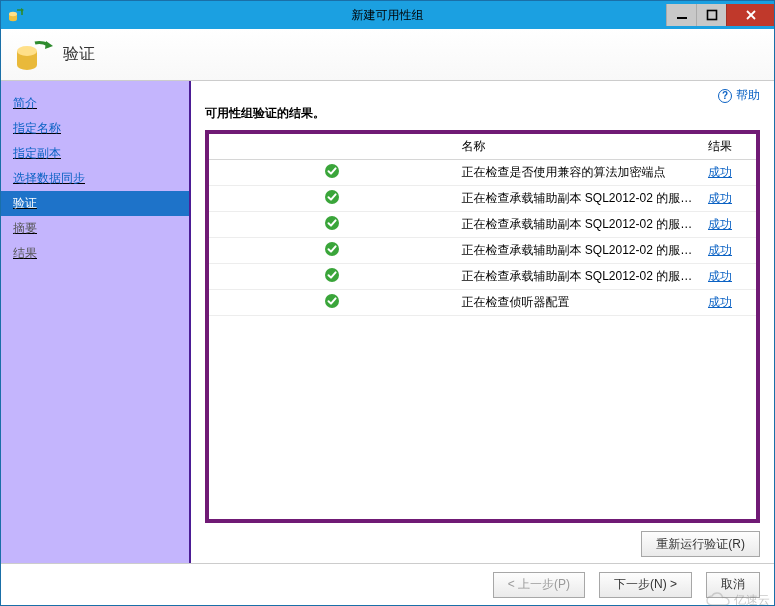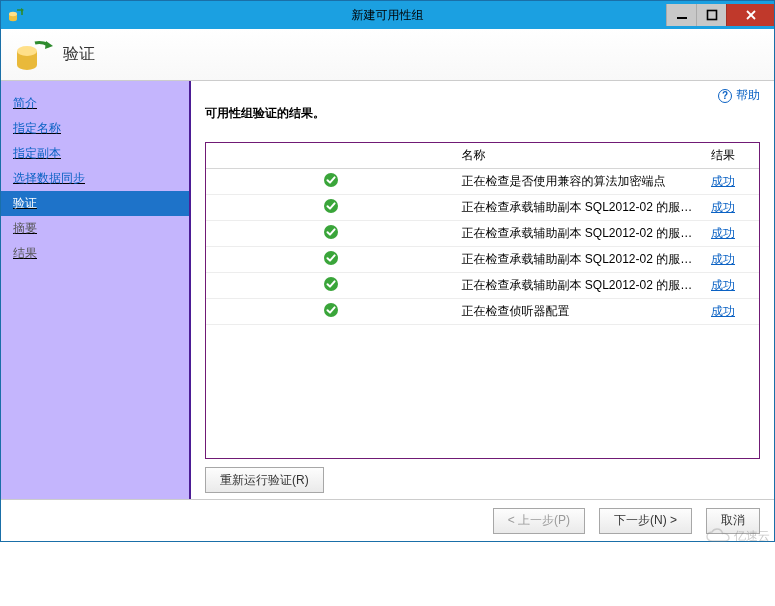--- a/index.html
+++ b/index.html
@@ -1,47 +1,47 @@
 <!DOCTYPE html>
 <html><head>
   <meta charset="utf-8">
   <style>
     * { box-sizing: border-box; margin: 0; padding: 0; }
     body { font-family: "Microsoft YaHei", "Segoe UI", sans-serif; font-size: 12px; background: #fff; overflow: hidden; }
-    .window { width: 775px; height: 542px; display: flex; flex-direction: column; border: 1px solid #1a6fa8; background: #fff; }
+    .window { width: 775px; height: 606px; display: flex; flex-direction: column; border: 1px solid #1a6fa8; background: #fff; }
     .titlebar { height: 28px; background: #1ba0e1; display: flex; align-items: center; position: relative; }
     .titlebar .app-icon { width: 22px; height: 22px; margin-left: 4px; display:flex; align-items:center; justify-content:center;}
     .titlebar .title { position:absolute; left:0; right:0; text-align:center; color:#000; font-size:12px; pointer-events:none;}
     .win-controls { margin-left:auto; display:flex; height:22px; margin-right:0; }
     .win-btn { width:30px; height:22px; display:flex; align-items:center; justify-content:center; border-left:1px solid rgba(0,0,0,.15); background: #d6d6d6; }
     .win-btn.min, .win-btn.max { background:#c8c8c8; }
     .win-btn.close { background:#c0392b; color:#fff; width:48px;}
     .win-btn svg { display:block;}
     .header { height: 52px; background: linear-gradient(#fff, #f8f8f8); border-bottom: 1px solid #ccc; display:flex; align-items:center; padding-left:12px; gap:10px;}
     .header .db-icon { width:40px; height:40px; }
     .header .page-title { font-size: 16px; color:#333; }
     .body { flex:1; display:flex; min-height:0;}
     .sidebar { width: 190px; background:#c4b5fd; padding: 10px 0 0 0; border-right:2px solid #4c1d95;text-decoration:underline;}
     .side-item { padding: 4px 12px; color:#0b62c4; cursor:pointer; font-size:12px; }
     .side-item.selected { background:#1e73c9; color:#fff; }
     .side-item.disabled { color:#555;}
     .content { flex:1; display:flex; flex-direction:column; padding: 10px 14px 0 14px; position:relative; min-width:0;}
     .help-link { position:absolute; top:6px; right:14px; display:flex; align-items:center; gap:4px; color:#0b62c4; cursor:pointer;}
     .help-icon { width:14px; height:14px; border-radius:50%; border:1px solid #0b62c4; color:#0b62c4; display:flex; align-items:center; justify-content:center; font-size:10px; font-weight:bold;}
-    .subtitle { font-weight:bold; margin: 14px 0 20px 0; font-size:12px;}
-    .results { border:1px solid #701a75; flex:1; overflow:auto; background:#fff; margin-bottom:8px;}
+    .subtitle { font-weight:bold; margin: 14px 0 8px 0; font-size:12px;}
+    .results { border:4px solid #701a75; flex:1; overflow:auto; background:#fff; margin-bottom:8px;}
     table.results-table { width:100%; border-collapse:collapse; table-layout:fixed;}
     table.results-table th { text-align:left; font-weight:normal; background:#fff; border-bottom:1px solid #d6d6d6; padding:4px 6px; height:24px;}
     table.results-table th.name-col { }
     table.results-table th.res-col { width:54px;}
     table.results-table td { border-bottom:1px solid #ededed; padding:3px 6px; vertical-align:middle; height:22px; white-space:nowrap; overflow:hidden; text-overflow:ellipsis;}
     td.icon-cell { width:24px; text-align:center;}
     .ok-icon{ width:16px; height:16px; display:inline-block;}
     .result-link { color:#0b62c4; text-decoration:underline; cursor:pointer;}
-    .rerun-row { display:flex; padding:0 0 6px 0;}
+    .rerun-row { display:flex; justify-content:flex-end; padding:0 0 6px 0;}
     .btn { height:26px; padding:0 14px; background:linear-gradient(#fdfdfd,#eaeaea); border:1px solid #a7a7a7; color:#333; cursor:pointer; font-size:12px; display:inline-flex; align-items:center; gap:2px;}
     .btn:disabled { color:#9a9a9a; cursor:default;}
     .footer { border-top:1px solid #ccc; height:42px; display:flex; align-items:center; justify-content:flex-end; gap:14px; padding-right:14px; position:relative;}
     .watermark { position:absolute; right:4px; bottom:-4px; display:flex; align-items:center; gap:2px; opacity:.35; color:#666; font-size:12px; pointer-events:none;}
     .watermark .cloud{ width:28px; height:18px;}
   </style>
 </head>
 <body>
 
 <div class="window">

